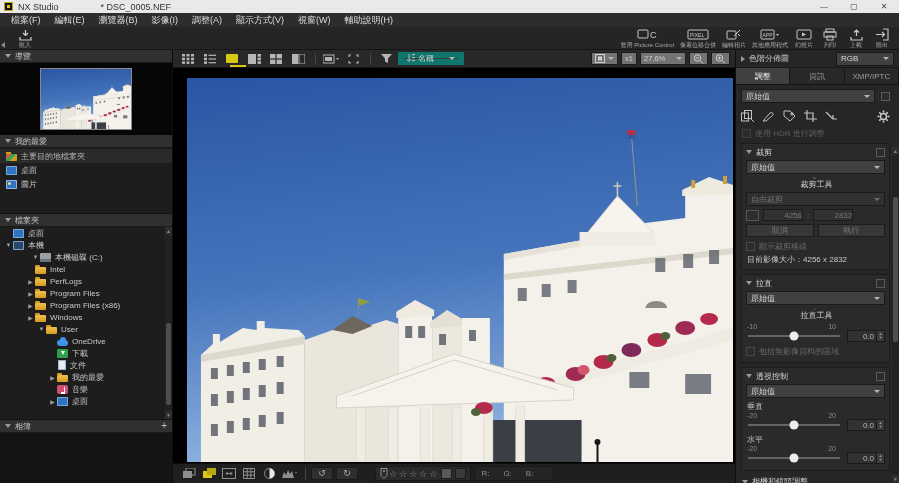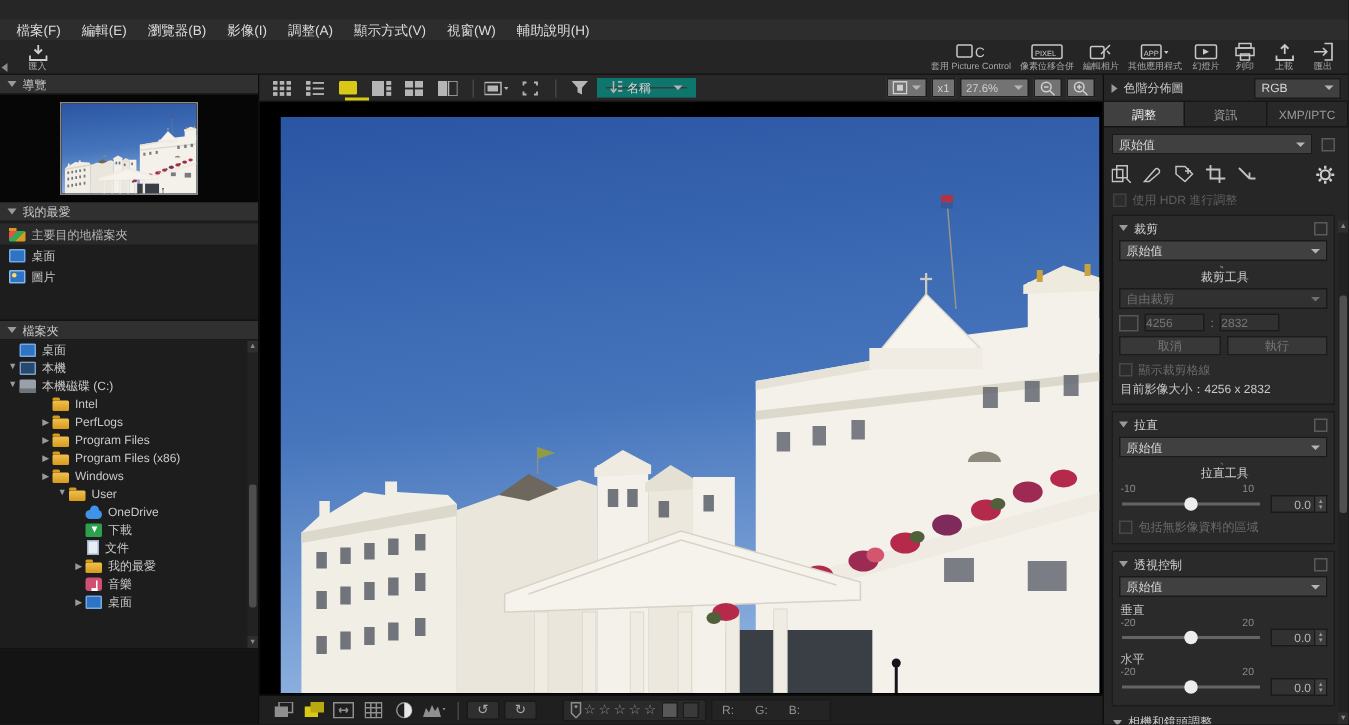--- a/index.html
+++ b/index.html
@@ -116,21 +116,21 @@
   .hdrrow{display:flex;align-items:center;color:#5f5f5f;font-size:8px;margin:2px 0 4px 1px;}
   .hdrrow .chk{margin-right:4px;border-color:#404040;}
   .sect{background:#2a2a2a;border:1px solid #1b1b1b;margin-bottom:4px;padding:2px 4px 3px 4px;}
   .secttitle{display:flex;align-items:center;color:#d2d2d2;font-size:8px;height:12px;margin-bottom:2px;}
   .secttitle .chk{margin-left:auto;}
   .sect .dd{margin-bottom:3px;}
   .toolrow{display:flex;align-items:center;color:#cfcfcf;font-size:8px;height:13px;margin:1px 0 2px 2px;flex-direction:column;}
   .toolrow svg{margin-right:5px;}
   .ratiorow{display:flex;align-items:center;margin-bottom:3px;}
   .ratioicon{width:13px;height:11px;border:1px solid #555;background:#2e2e2e;margin-right:4px;flex:none;}
-  .numin{width:40px;height:12px;background:#313131;border:1px solid #1a1a1a;color:#777;font-size:8px;text-align:left;}
+  .numin{width:40px;height:12px;background:#313131;border:1px solid #1a1a1a;color:#777;font-size:8px;text-align:right;}
   .colon{color:#888;font-size:8px;margin:0 4px;}
   .btnrow{display:flex;margin-bottom:3px;}
   .gbtn{flex:1;height:13px;background:#383838;border:1px solid #1c1c1c;color:#787878;font-size:8px;display:flex;align-items:center;justify-content:center;}
   .gbtn + .gbtn{margin-left:4px;}
   .cbrow{display:flex;align-items:center;font-size:8px;color:#6a6a6a;height:12px;margin-bottom:2px;}
   .cbrow .chk{margin-right:4px;border-color:#484848;}
   .sizeline{color:#c9c9c9;font-size:8px;margin:2px 0 1px 1px;}
   .mmrow{display:flex;justify-content:space-between;color:#8a8a8a;font-size:7px;padding:0 1px;margin-right:48px;}
   .sliderrow{display:flex;align-items:center;margin-bottom:3px;}
   .track{flex:1;height:2px;background:#646464;position:relative;margin:0 2px;}
@@ -253,20 +253,30 @@
       <ellipse cx="298" cy="330" rx="9" ry="6" fill="#b5294b"></ellipse>
         <ellipse cx="290" cy="334" rx="5" ry="4" fill="#51603a"></ellipse>
       <circle cx="412" cy="364" r="3" fill="#16161a"></circle>
         <rect x="411" y="364" width="2" height="20" fill="#16161a"></rect>
     </g>
   </defs>
 </svg>
 
 <div class="app">
 
+  <div class="titlebar">
+    <span class="appicon"></span>
+    <span>NX Studio</span>
+    <span class="doc">* DSC_0005.NEF</span>
+    <span class="winbtns">
+      <span class="winbtn">—</span>
+      <span class="winbtn">▢</span>
+      <span class="winbtn">✕</span>
+    </span>
+  </div>
 
   <div class="menubar">
     <span class="menuitem">檔案(F)</span>
     <span class="menuitem">編輯(E)</span>
     <span class="menuitem">瀏覽器(B)</span>
     <span class="menuitem">影像(I)</span>
     <span class="menuitem">調整(A)</span>
     <span class="menuitem">顯示方式(V)</span>
     <span class="menuitem">視窗(W)</span>
     <span class="menuitem">輔助說明(H)</span>
@@ -378,21 +388,21 @@
         <div class="treerow" style="padding-left:4px">
             <span class="arr"></span>
             <span class="i i-desktop"></span>
             <span>桌面</span>
           </div>
         <div class="treerow" style="padding-left:4px">
             <span class="arr">▼</span>
             <span class="i i-computer"></span>
             <span>本機</span>
           </div>
-        <div class="treerow" style="padding-left:4px">
+        <div class="treerow" style="padding-left:31px">
             <span class="arr">▼</span>
             <span class="i i-drive"></span>
             <span>本機磁碟 (C:)</span>
           </div>
         <div class="treerow" style="padding-left:26px">
             <span class="arr"></span>
             <span class="i i-folder"></span>
             <span>Intel</span>
           </div>
         <div class="treerow" style="padding-left:26px">
@@ -448,20 +458,25 @@
         <div class="treerow" style="padding-left:48px">
             <span class="arr">▶</span>
             <span class="i i-desktop"></span>
             <span>桌面</span>
           </div>
         <div class="vscroll">
           <div class="up">▲</div>
           <div class="thumb" style="top:96px;height:82px"></div>
           <div class="dn">▼</div>
         </div>
+      </div>
+      <div class="sechead albumhead">
+        <span class="tri-down"></span>
+        <span>相簿</span>
+        <span class="plus">+</span>
       </div>
       <div class="albums"></div>
     </div>
 
     <div class="center">
       <div class="vtoolbar">
         <span class="vbtn">
             <svg width="12" height="10" viewBox="0 0 12 10">
               <g fill="#b5b5b5">
                 <rect x="0" y="0" width="3" height="2.5"></rect>

